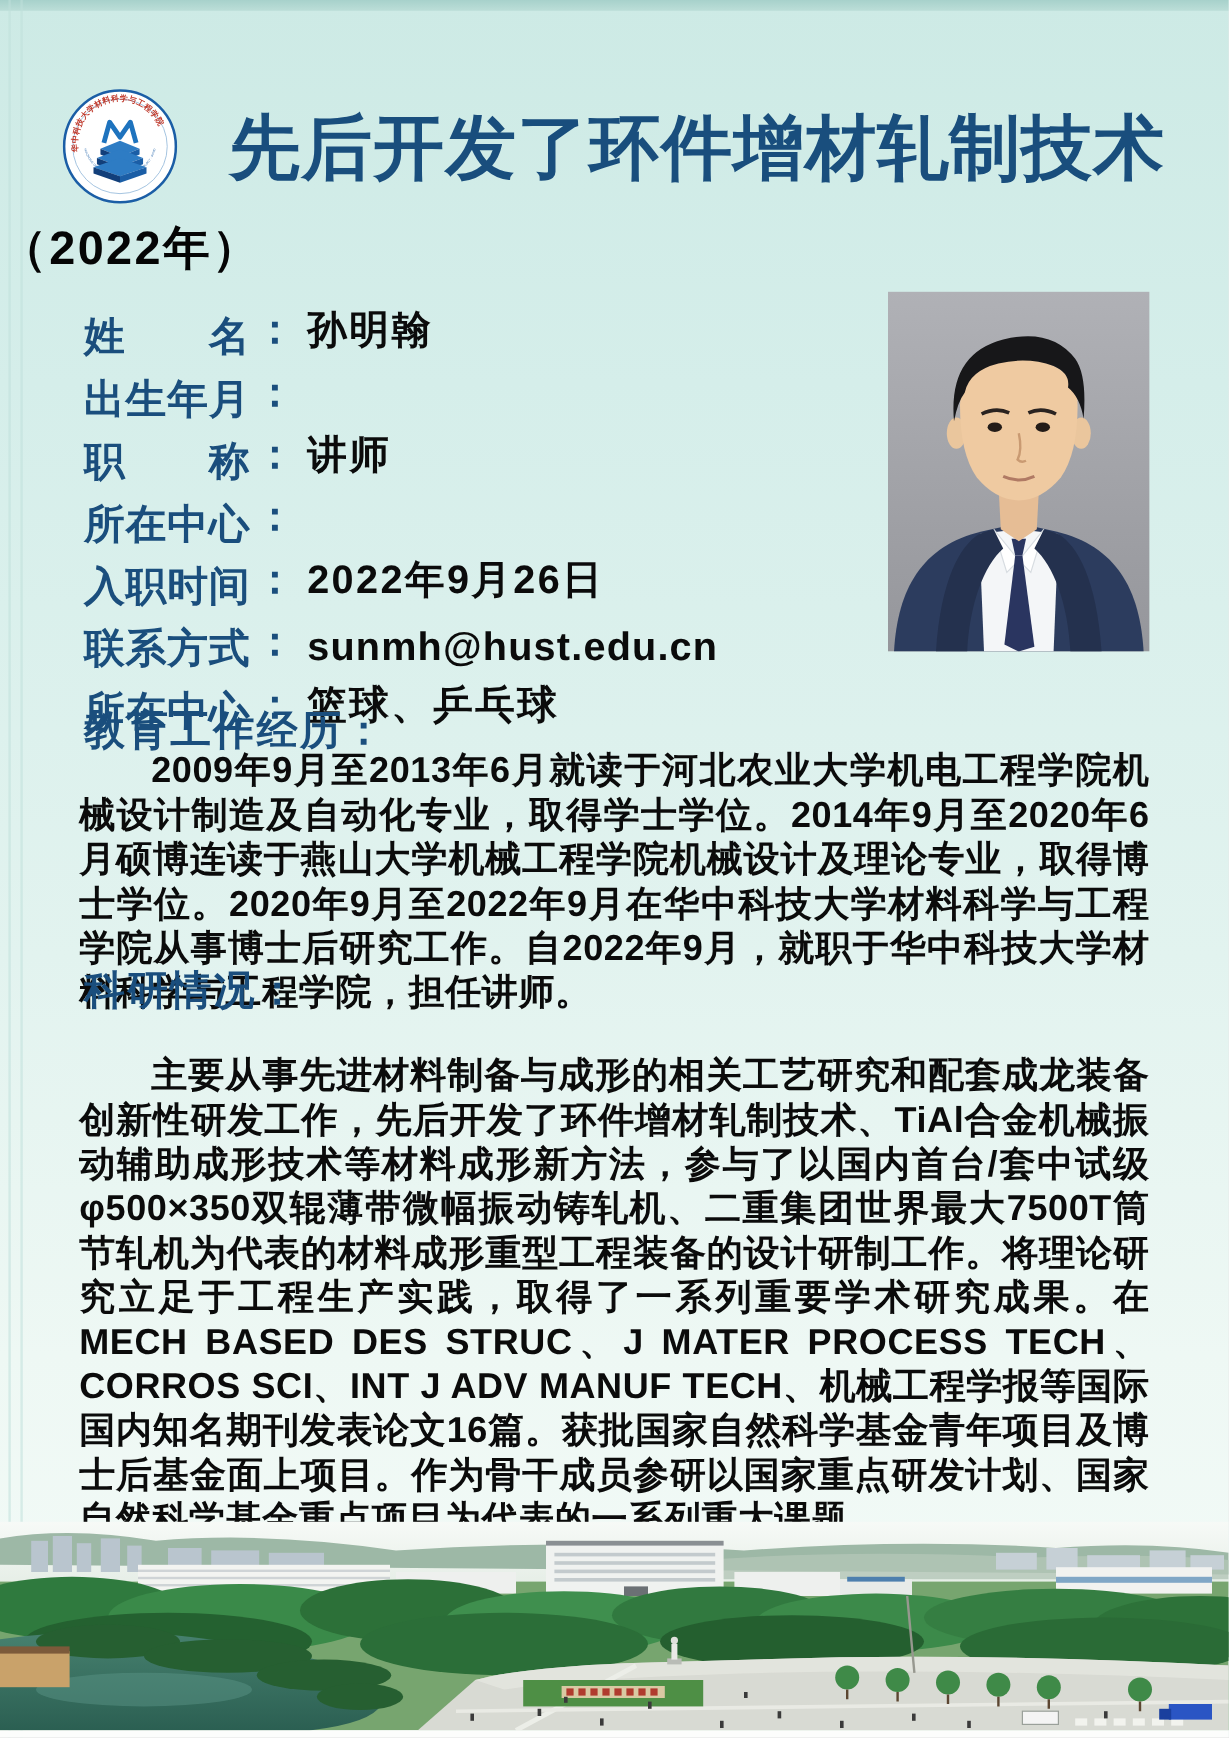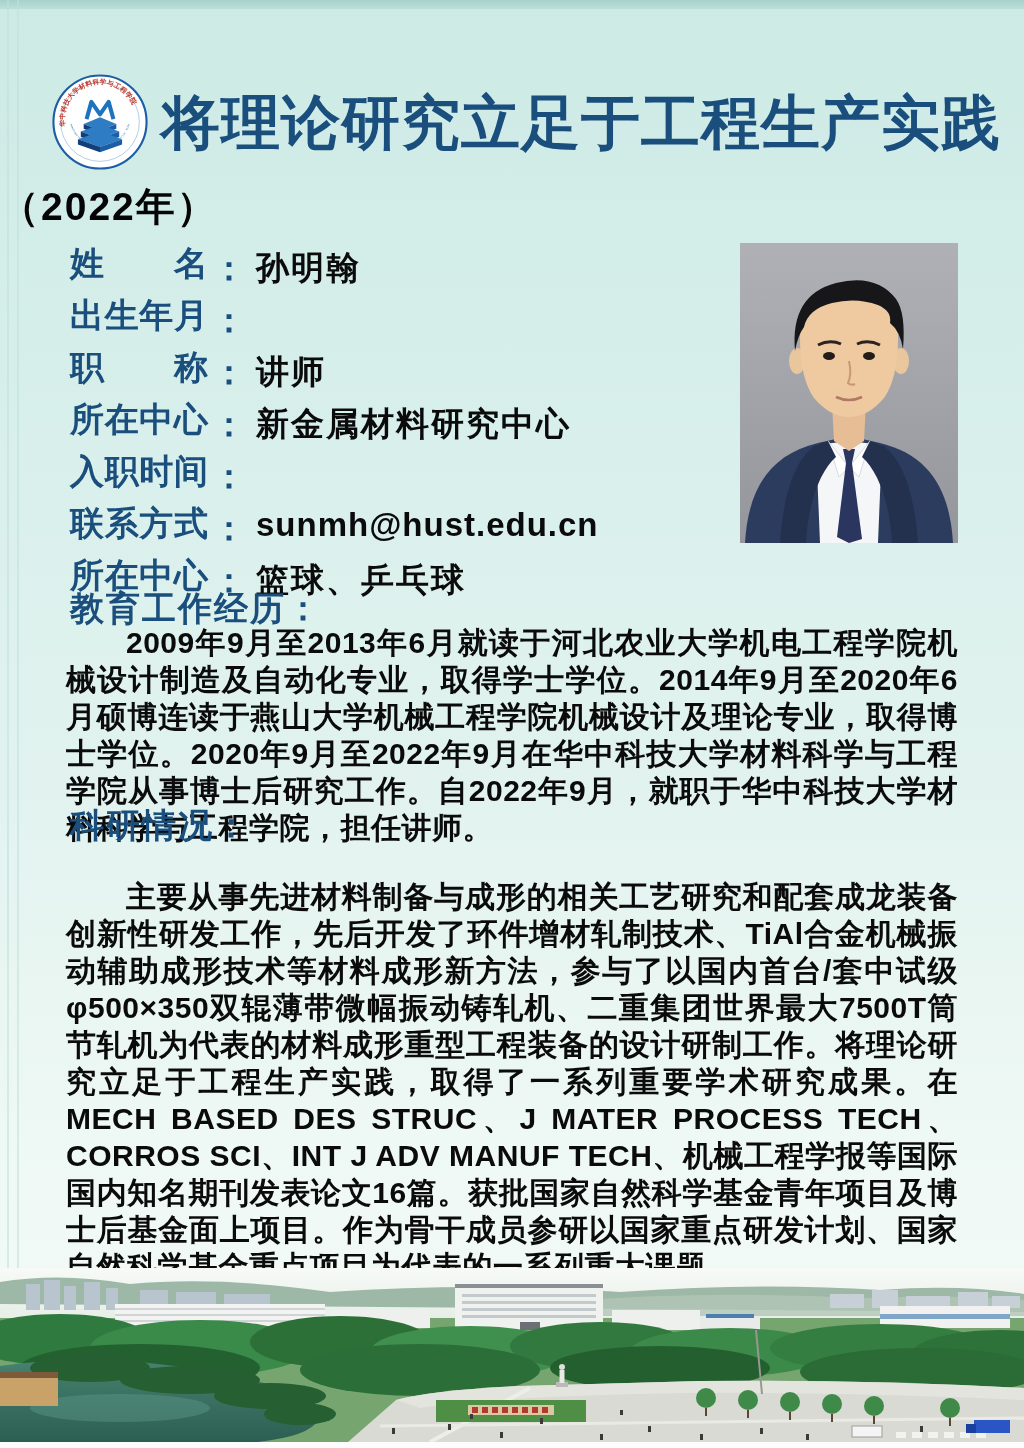--- a/index.html
+++ b/index.html
@@ -20,21 +20,21 @@
     position:absolute; left:158px; top:84px; width:846px; text-align:center;
     font-size:59px; font-weight:bold; color:#194e7d; letter-spacing:1px; white-space:nowrap;
   }
   .subtitle{
     position:absolute; left:0; top:180px; width:1024px; text-align:left;
     font-size:39px; font-weight:bold; color:#050505; letter-spacing:2px;
   }
 
   
   .info{ position:absolute; left:70px; top:246px; width:660px; }
-  .row{ height:52px; display:flex; align-items:flex-start; }
+  .row{ height:52px; display:flex; align-items:flex-end; }
   .lab{
     display:inline-block; width:138px; font-size:34px; font-weight:bold; color:#1a4e7d;
     text-align:justify; text-align-last:justify; line-height:1;
   }
   .colon{ font-size:34px; font-weight:bold; color:#1a4e7d; margin:0 10px 0 4px; }
   .val{ font-size:33px; font-weight:bold; color:#0b0b0b; letter-spacing:2px; white-space:nowrap; }
 
   .photo{ position:absolute; left:740px; top:243px; width:218px; height:300px; }
 
   .sec-heading{
@@ -80,46 +80,46 @@
       <polygon points="67,52 67,57 50,64 50,59" fill="#1b5ea6"></polygon>
       <polygon points="30,60 50,52.5 70,60 50,67.5" fill="#2e7cc4"></polygon>
       <polygon points="30,60 30,65.5 50,73 50,67.5" fill="#123f7a"></polygon>
       <polygon points="70,60 70,65.5 50,73 50,67.5" fill="#1b5ea6"></polygon>
       <polygon points="27,68 50,60 73,68 50,76" fill="#2e7cc4"></polygon>
       <polygon points="27,68 27,73.5 50,81.5 50,76" fill="#123f7a"></polygon>
       <polygon points="73,68 73,73.5 50,81.5 50,76" fill="#1b5ea6"></polygon>
     </g>
   </svg>
 
-  <div class="title">将理论研究立足于工程生产实践</div>
+  <div class="title">先后开发了环件增材轧制技术</div>
   <div class="subtitle">（2022年）</div>
 
   <div class="info">
     <div class="row">
       <span class="lab">姓名</span>
         <span class="colon">：</span>
         <span class="val">孙明翰</span>
     </div>
     <div class="row">
       <span class="lab">出生年月</span>
         <span class="colon">：</span>
     </div>
     <div class="row">
       <span class="lab">职称</span>
         <span class="colon">：</span>
         <span class="val">讲师</span>
     </div>
     <div class="row">
       <span class="lab">所在中心</span>
         <span class="colon">：</span>
-        <span class="val">新金属材料研究中心</span>
     </div>
     <div class="row">
       <span class="lab">入职时间</span>
         <span class="colon">：</span>
+        <span class="val">2022年9月26日</span>
     </div>
     <div class="row">
       <span class="lab">联系方式</span>
         <span class="colon">：</span>
         <span class="val" style="letter-spacing:1px;">sunmh@hust.edu.cn</span>
     </div>
     <div class="row">
       <span class="lab">所在中心</span>
         <span class="colon">：</span>
         <span class="val">篮球、乒乓球</span>

